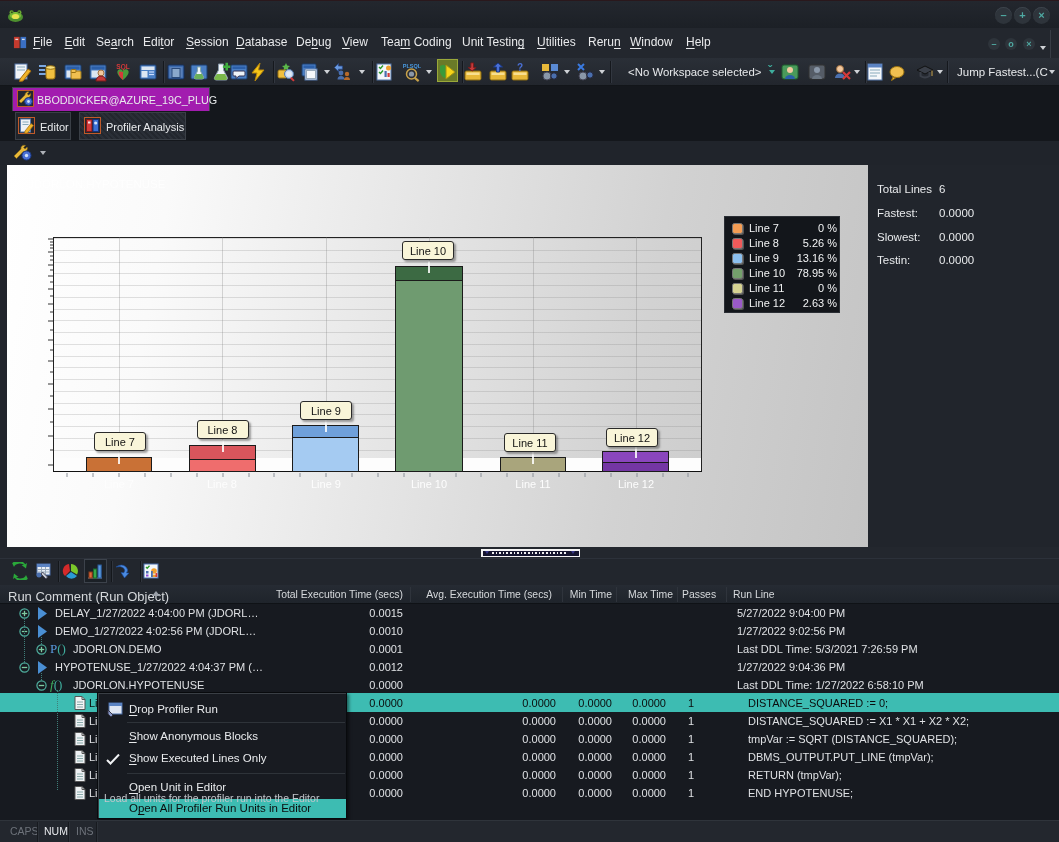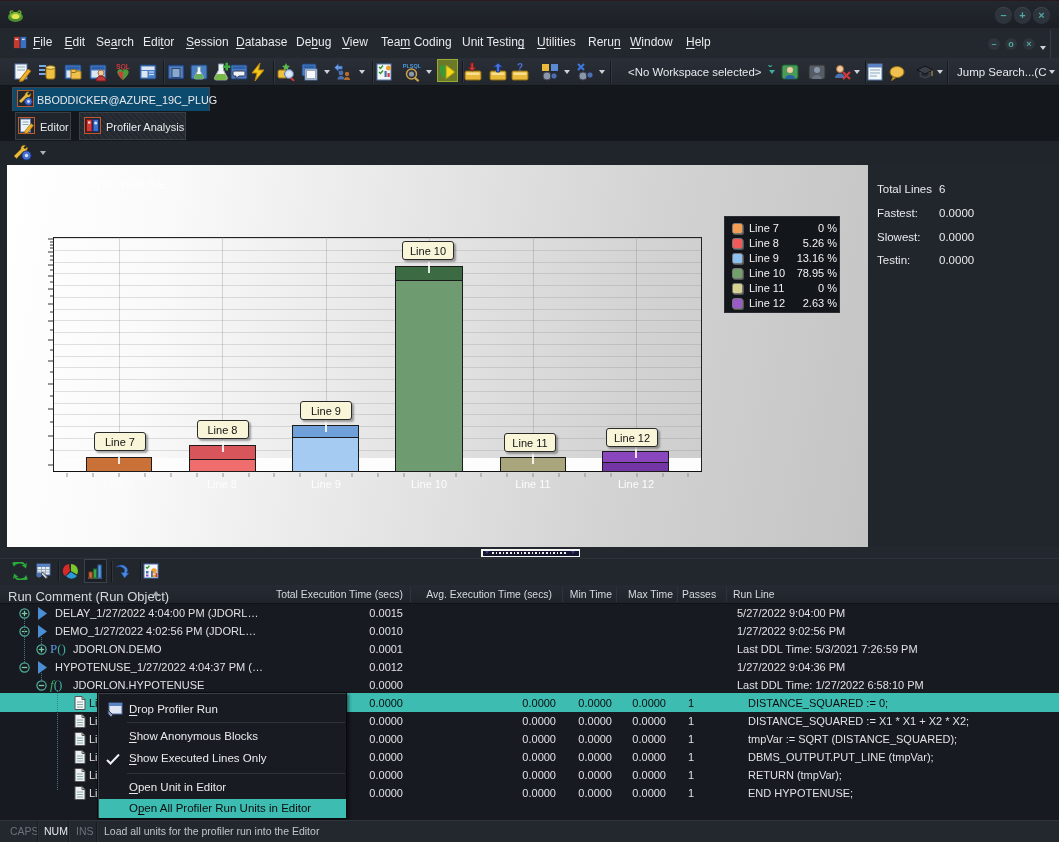--- a/index.html
+++ b/index.html
@@ -15,21 +15,21 @@
   
   #menubar{left:0;top:28px;width:1059px;height:30px;background:#23272e;}
   .menu{position:absolute;top:35px;font-size:12px;color:#e9eaec;white-space:nowrap;}
   .menu u{text-decoration:underline;text-underline-offset:2px;}
   
   #toolbar{left:0;top:58px;width:1059px;height:28px;background:linear-gradient(#2a2f37,#22262d);border-bottom:1px solid #121519;box-sizing:border-box;}
   .tsep{position:absolute;top:61px;width:1px;height:22px;background:#15181d;border-right:1px solid #323740;}
   .caret{position:absolute;width:0;height:0;border-left:3.5px solid transparent;border-right:3.5px solid transparent;border-top:4px solid #cfd2d6;}
   
   #connrow{left:0;top:86px;width:1059px;height:25px;background:#14171c;}
-  #conntab{left:12px;top:87px;width:198px;height:24px;background:#0c4a6e;border:1px solid #40454d;border-bottom:none;box-sizing:border-box;}
+  #conntab{left:12px;top:87px;width:198px;height:24px;background:#a21caf;border:1px solid #40454d;border-bottom:none;box-sizing:border-box;}
   #conntab span{position:absolute;left:24px;top:6px;font-size:10.8px;color:#e8eaec;white-space:nowrap;}
   #docrow{left:0;top:111px;width:1059px;height:30px;background:#14171c;}
   .doctab{position:absolute;top:112px;height:28px;background:#20242b;border:1px solid #3a3f46;box-sizing:border-box;}
   .doctab span{position:absolute;top:8px;font-size:11px;color:#e8eaec;white-space:nowrap;}
   #minirow{left:0;top:141px;width:1059px;height:24px;background:#20242b;}
   
   #chart{left:7px;top:165px;width:861px;height:382px;background:linear-gradient(100deg,#ffffff 0%,#fafafa 18%,#e6e6e6 45%,#d2d2d2 72%,#c4c4c4 100%);}
   #plot{position:absolute;left:46px;top:72px;width:649px;height:235px;border:1px solid #222;border-bottom:2px solid #111;box-sizing:border-box;
         background-image:repeating-linear-gradient(rgba(120,120,120,0.22) 0 1px,transparent 1px 11.75px);}
   .vgrid{position:absolute;top:72px;width:1px;height:235px;background:rgba(120,120,120,0.28);}
@@ -249,21 +249,21 @@
   <div class="caret" style="left:564px;top:70px;border-top-color:#cfd2d6"></div>
   <div class="caret" style="left:599px;top:70px;border-top-color:#cfd2d6"></div>
   <div class="caret" style="left:324px;top:70px;border-top-color:#cfd2d6"></div>
   <div class="caret" style="left:359px;top:70px;border-top-color:#cfd2d6"></div>
   <div class="caret" style="left:426px;top:70px;border-top-color:#cfd2d6"></div>
   <div class="caret" style="left:769px;top:70px;border-top-color:#3fae9e"></div>
   <div class="caret" style="left:854px;top:70px;border-top-color:#cfd2d6"></div>
   <div class="caret" style="left:937px;top:70px;border-top-color:#cfd2d6"></div>
   <div class="caret" style="left:1049px;top:70px;border-top-color:#cfd2d6"></div>
   <div class="abs" style="left:628px;top:66px;font-size:11.4px;color:#e8eaec">&lt;No Workspace selected&gt;</div>
-  <div class="abs" style="left:957px;top:66px;font-size:11.5px;color:#e8eaec">Jump Search...(C</div>
+  <div class="abs" style="left:957px;top:66px;font-size:11.5px;color:#e8eaec">Jump Fastest...(C</div>
   <svg class="abs" style="left:780px;top:62px" width="20" height="20" viewBox="0 0 20 20">
       <rect x="2" y="3" width="16" height="14" rx="2" fill="#4a9a5a" stroke="#1d5e2e"></rect>
       <circle cx="10" cy="8" r="3" fill="#f2c9a0"></circle>
       <path d="M5 17 a5 4 0 0 1 10 0 Z" fill="#2a5fa8"></path>
     </svg>
   <svg class="abs" style="left:807px;top:62px" width="20" height="20" viewBox="0 0 20 20">
       <rect x="2" y="3" width="16" height="14" rx="2" fill="#555c66" stroke="#333"></rect>
       <circle cx="10" cy="8" r="3" fill="#8a97a8"></circle>
       <path d="M5 17 a5 4 0 0 1 10 0 Z" fill="#6a7480"></path>
     </svg>
@@ -725,14 +725,14 @@
     </svg>
   </div>
 
   <div class="abs" id="statusbar"></div>
   <div class="st" style="left:10px;top:825px;color:#6d727a">CAPS</div>
   <div class="st" style="left:44px;top:825px;color:#e9ebee">NUM</div>
   <div class="st" style="left:76px;top:825px;color:#6d727a">INS</div>
   <div class="ssep" style="left:37px"></div>
   <div class="ssep" style="left:68px"></div>
   <div class="ssep" style="left:96px"></div>
-  <div class="st" style="left:104px;top:825px;color:#c2c6cb">Load all units for the profiler run into the Editor</div>
+  <div class="st" style="left:104px;top:792px;color:#c2c6cb">Load all units for the profiler run into the Editor</div>
 </div>
 
 </body></html>

